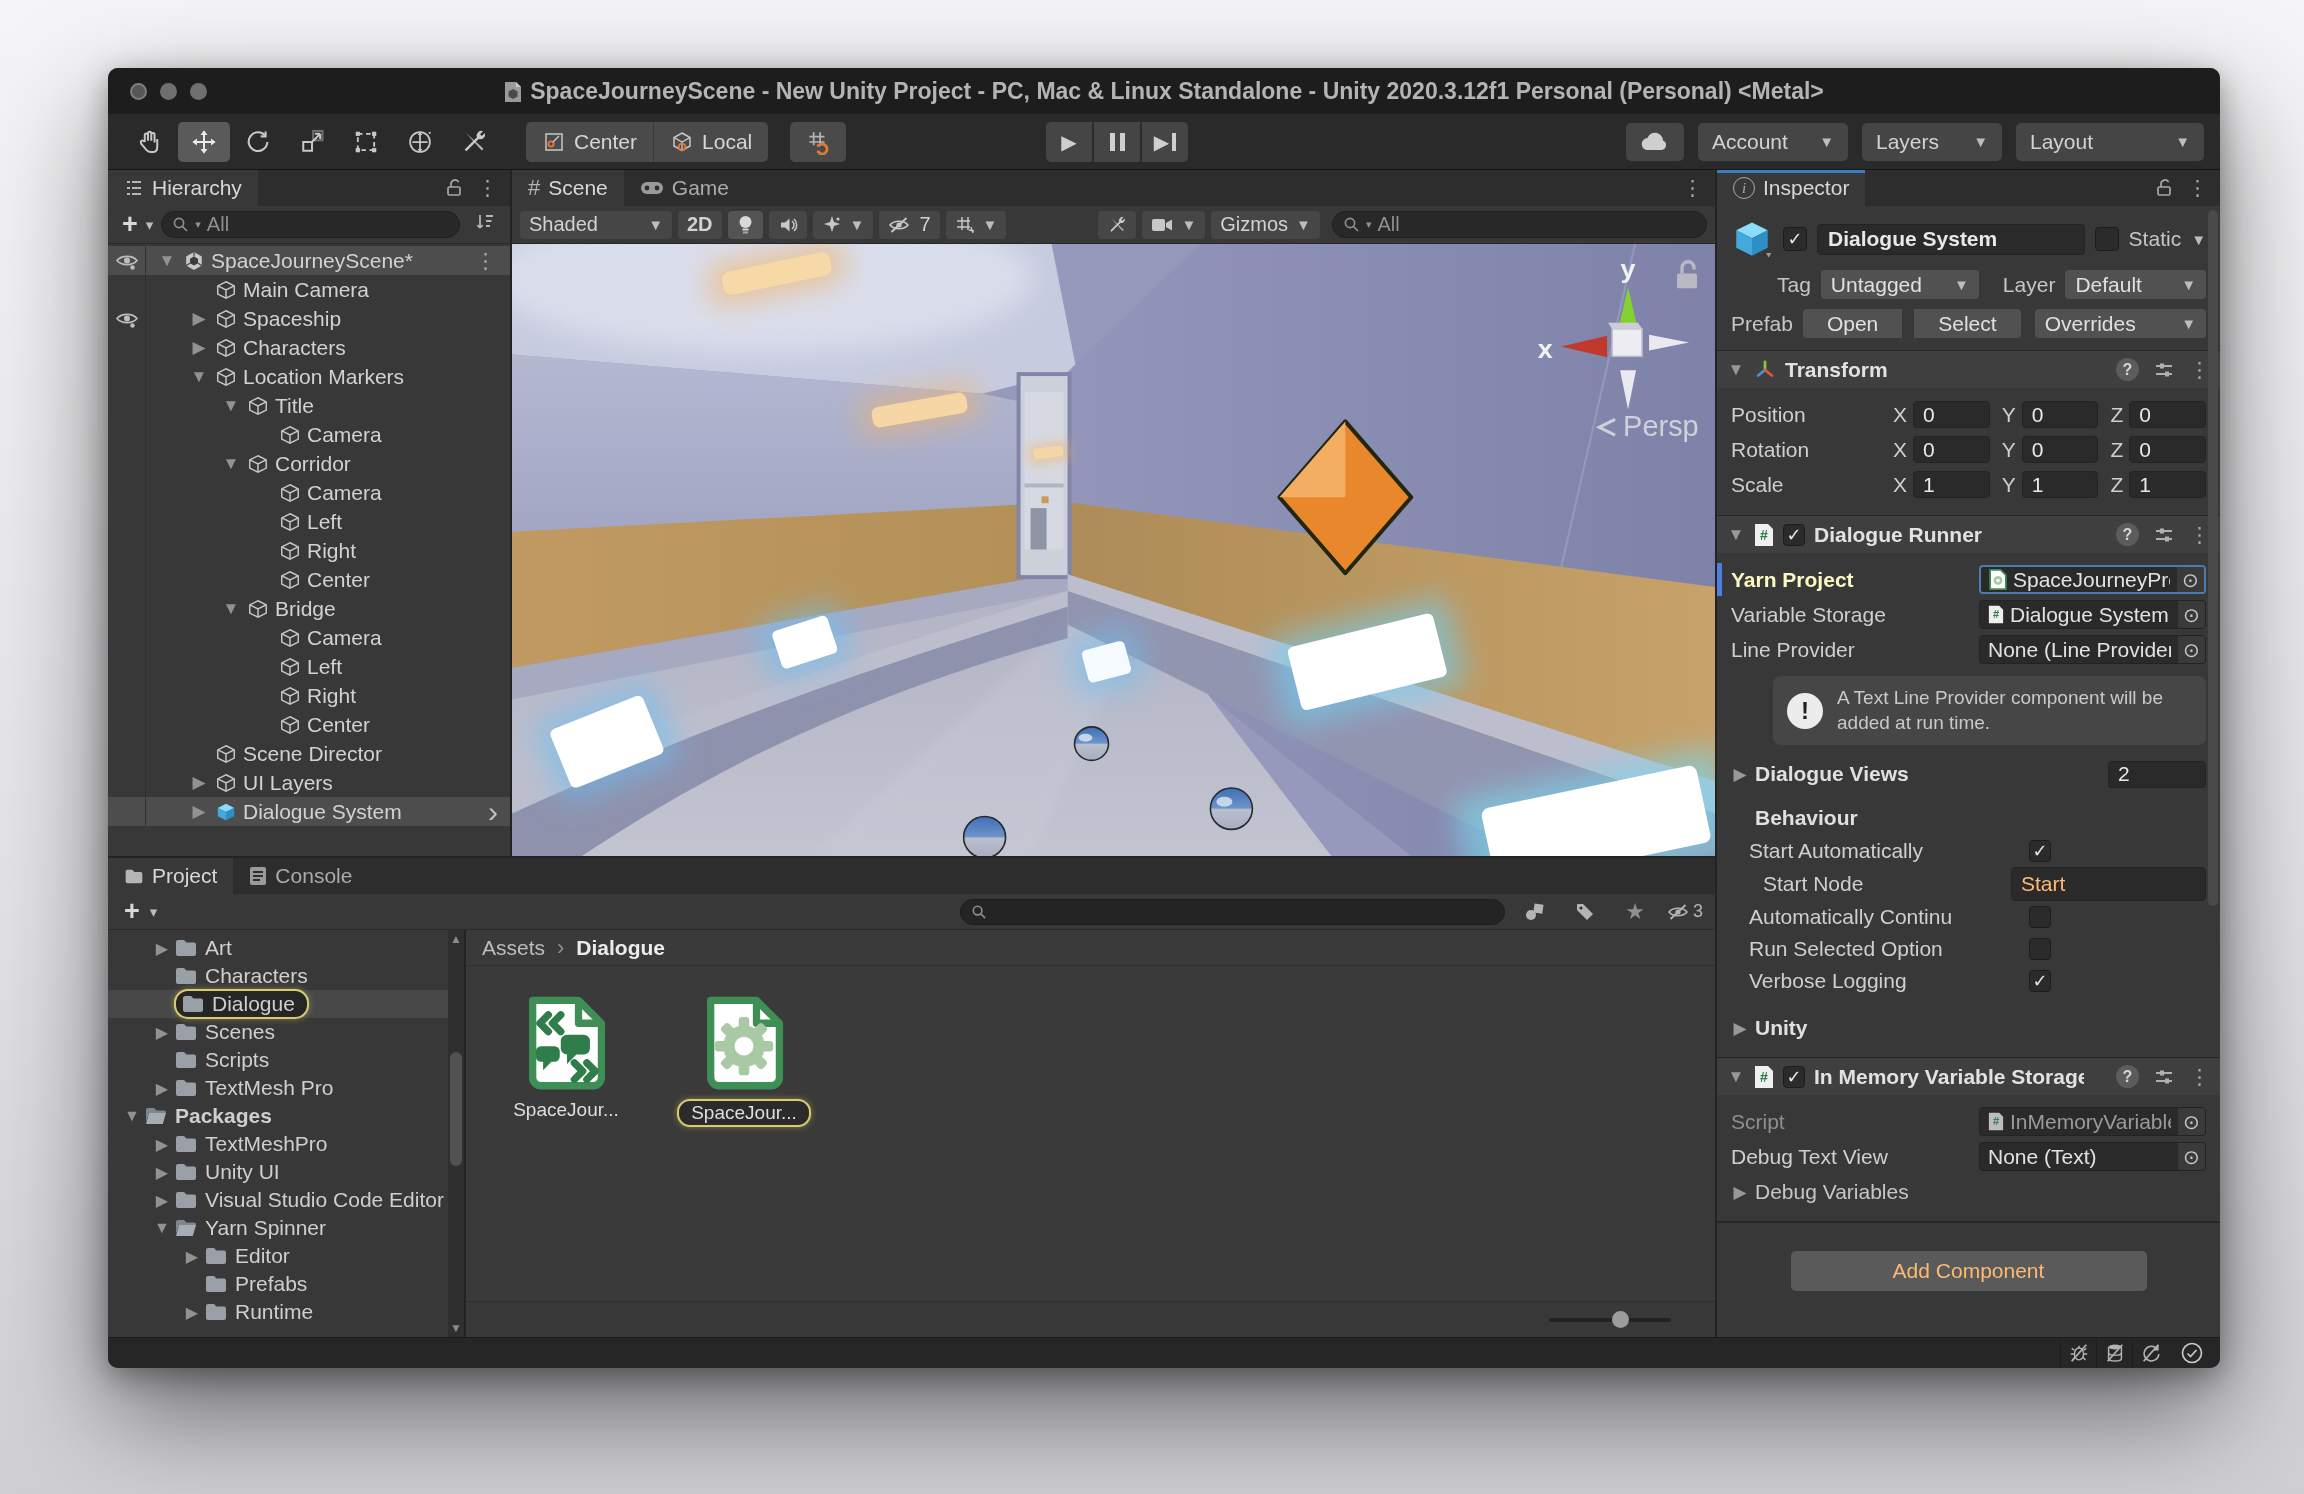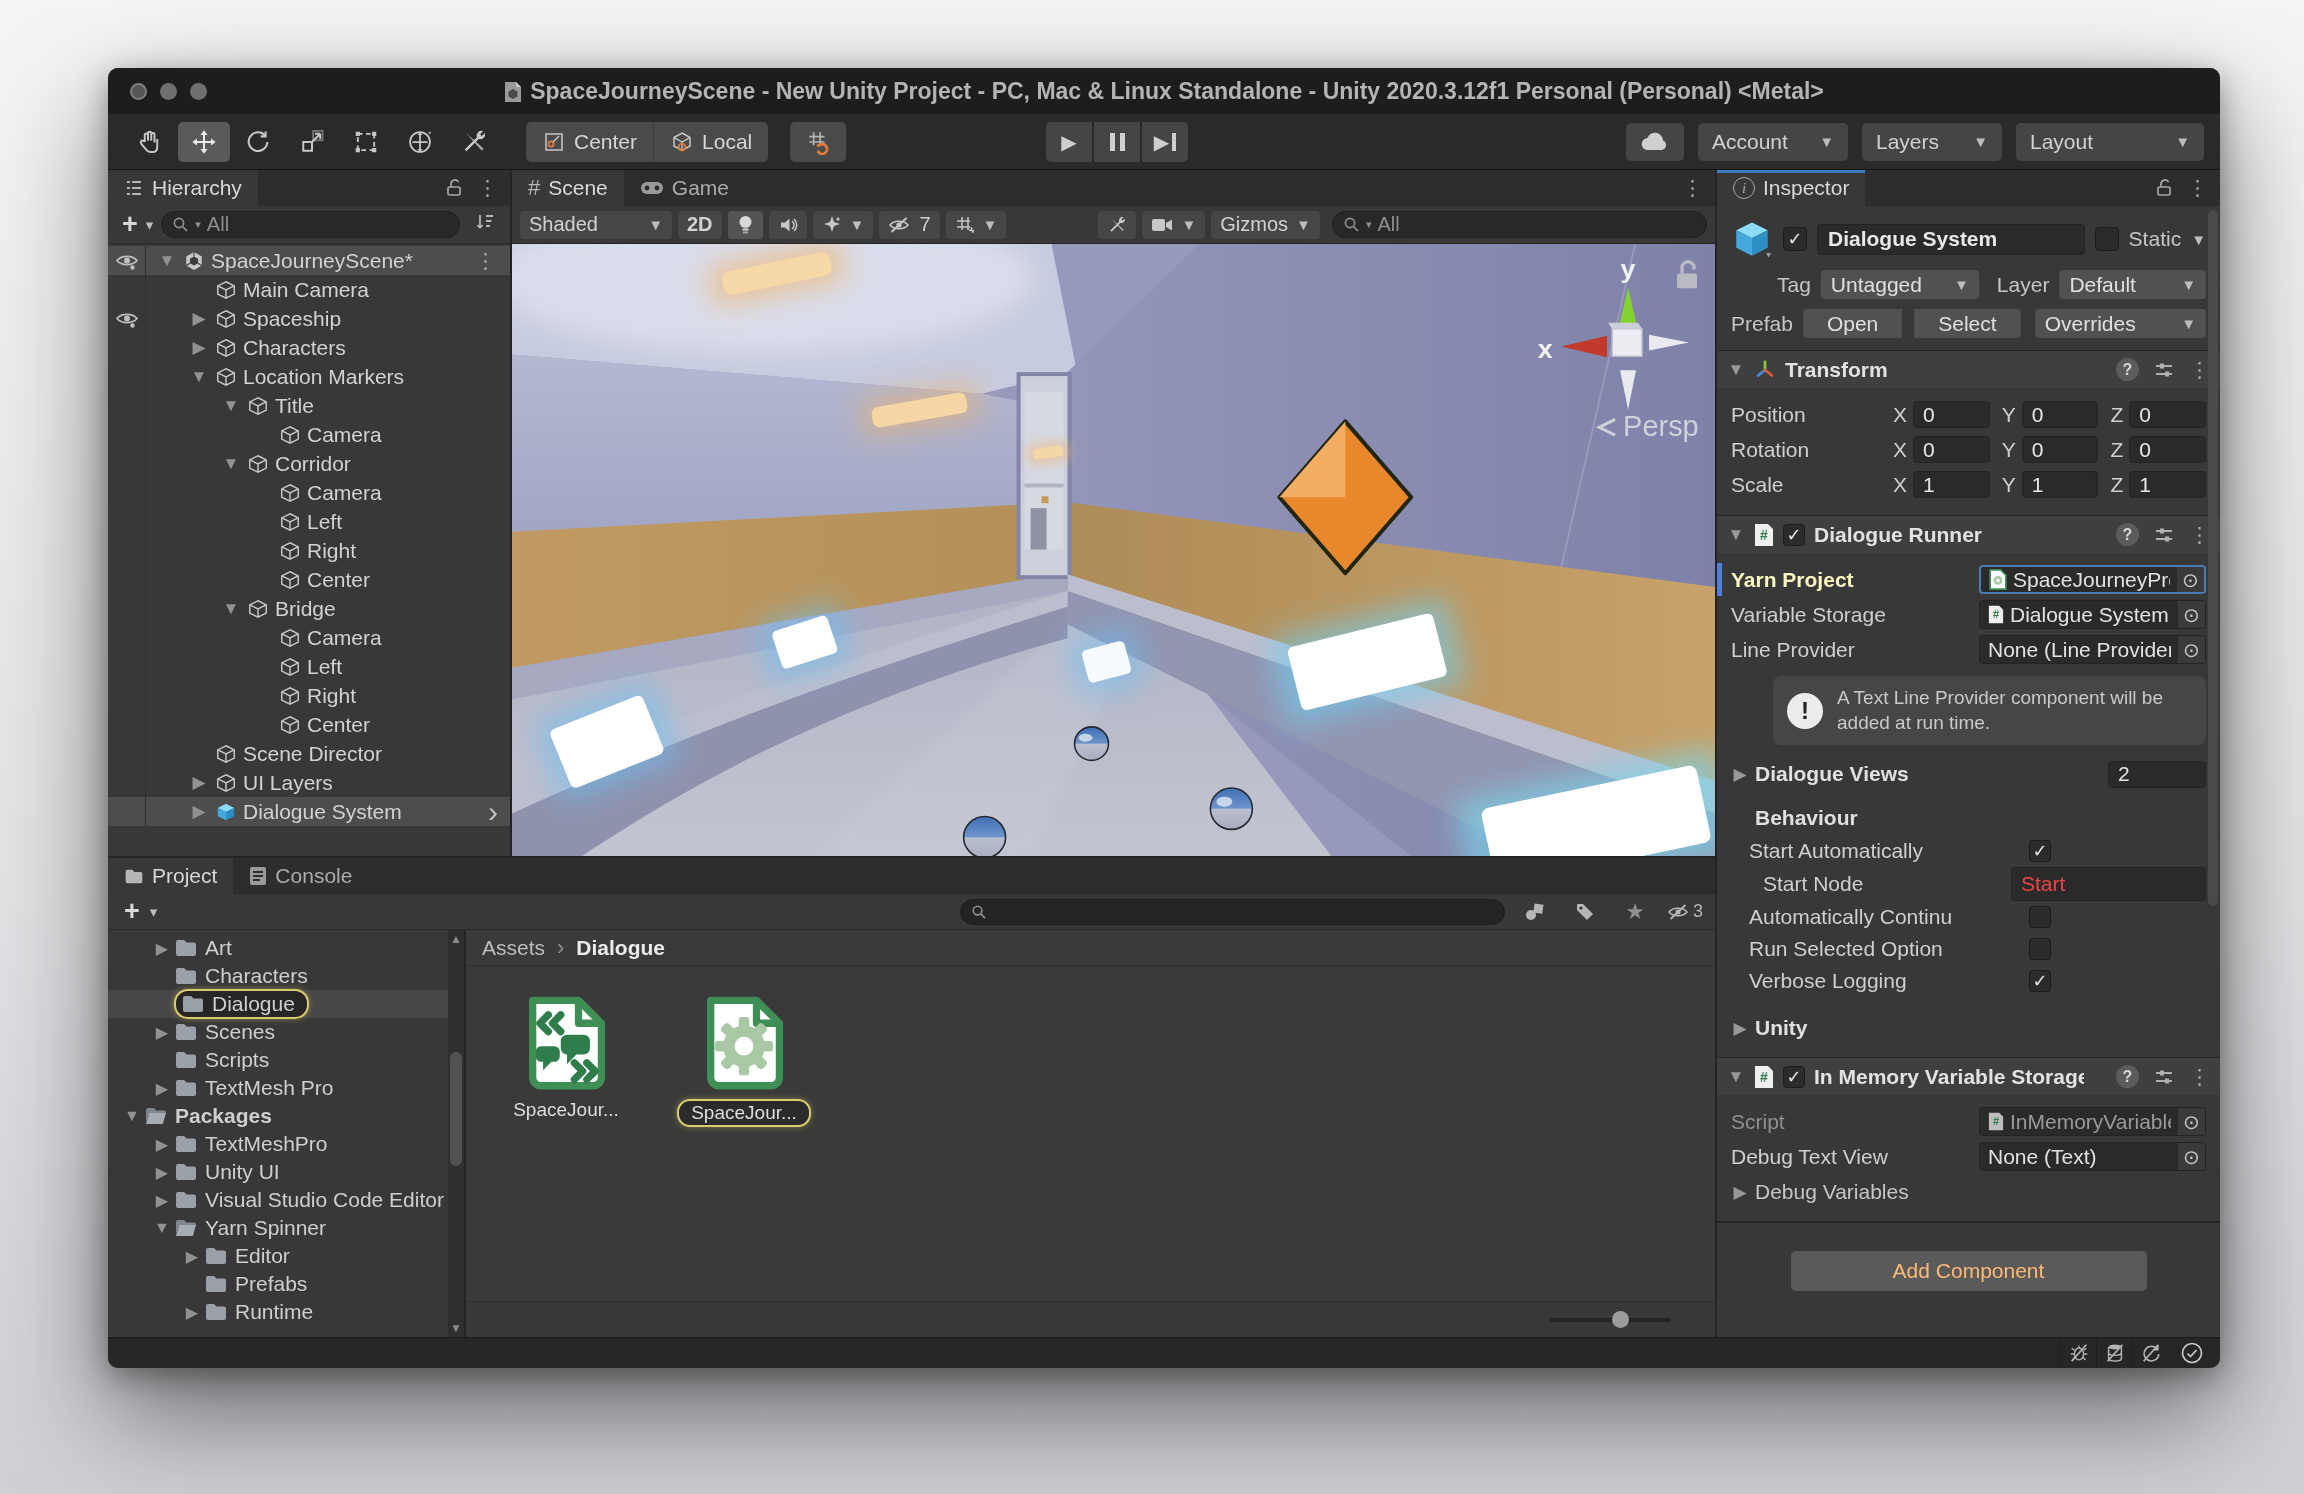--- a/index.html
+++ b/index.html
@@ -174,21 +174,21 @@
   .helptxt { font-size:19px; color:#c9c9c9; line-height:1.3; }
   .secrow { display:flex; align-items:center; min-height:34px; gap:6px; }
   .secttl { font-weight:bold; color:#e0e0e0; }
   .numf { width:98px; height:27px; background:#2a2a2a; border:1px solid #232323; border-radius:4px;
     display:flex; align-items:center; padding:0 9px; color:#e8e8e8; margin-left:auto; }
   .tglrow { display:flex; align-items:center; min-height:32px; }
   .tgllab { width:280px; flex:none; color:#cfcfcf; white-space:nowrap; overflow:hidden; }
   .startnode { padding-left:32px; }
   .startnode .tgllab { width:248px; }
   .widef { flex:1; height:24px; background:#2a2a2a; border:1px solid #232323; border-radius:4px;
-    display:flex; align-items:center; padding:16px 9px; color:#ef4444; }
+    display:flex; align-items:center; padding:16px 9px; color:#fdba74; }
   .addcomp { margin:28px auto 30px; width:356px; height:40px; background:#5a5a5a; border-radius:5px;
     display:flex; align-items:center; justify-content:center; color:#fdba74; }
   .ivscroll { position:absolute; right:2px; top:4px; bottom:4px; width:10px; }
   .ivthumb { position:absolute; left:0; right:0; top:0; height:62%; background:#4a4a4a; border-radius:5px; }
 
   
   .statusbar { height:31px; background:#262626; border-top:1px solid #1b1b1b; display:flex;
     align-items:center; justify-content:flex-end; padding-right:10px; }
   .stico { width:36px; height:100%; display:flex; align-items:center; justify-content:center;
     border-left:1px solid #1d1d1d; }
@@ -1136,21 +1136,21 @@
             <span class="chk"></span>
             <span class="ilabel">Static</span>
             <span class="caret">▼</span>
           </div>
           <div class="ihrow">
             <span class="ilabel" style="margin-left:46px">Tag</span>
             <span class="drop" style="width:158px">
                 <span>Untagged</span>
                 <span class="caret">▼</span>
               </span>
-            <span class="ilabel" style="margin-left:8px">Layer</span>
+            <span class="ilabel" style="margin-left:14px">Layer</span>
             <span class="drop" style="flex:1">
                 <span>Default</span>
                 <span class="caret">▼</span>
               </span>
           </div>
           <div class="ihrow" style="margin-bottom:2px">
             <span class="ilabel">Prefab</span>
             <span class="btn" style="border-radius:4px 0 0 4px;flex:1">
                 <span>Open</span>
               </span>

